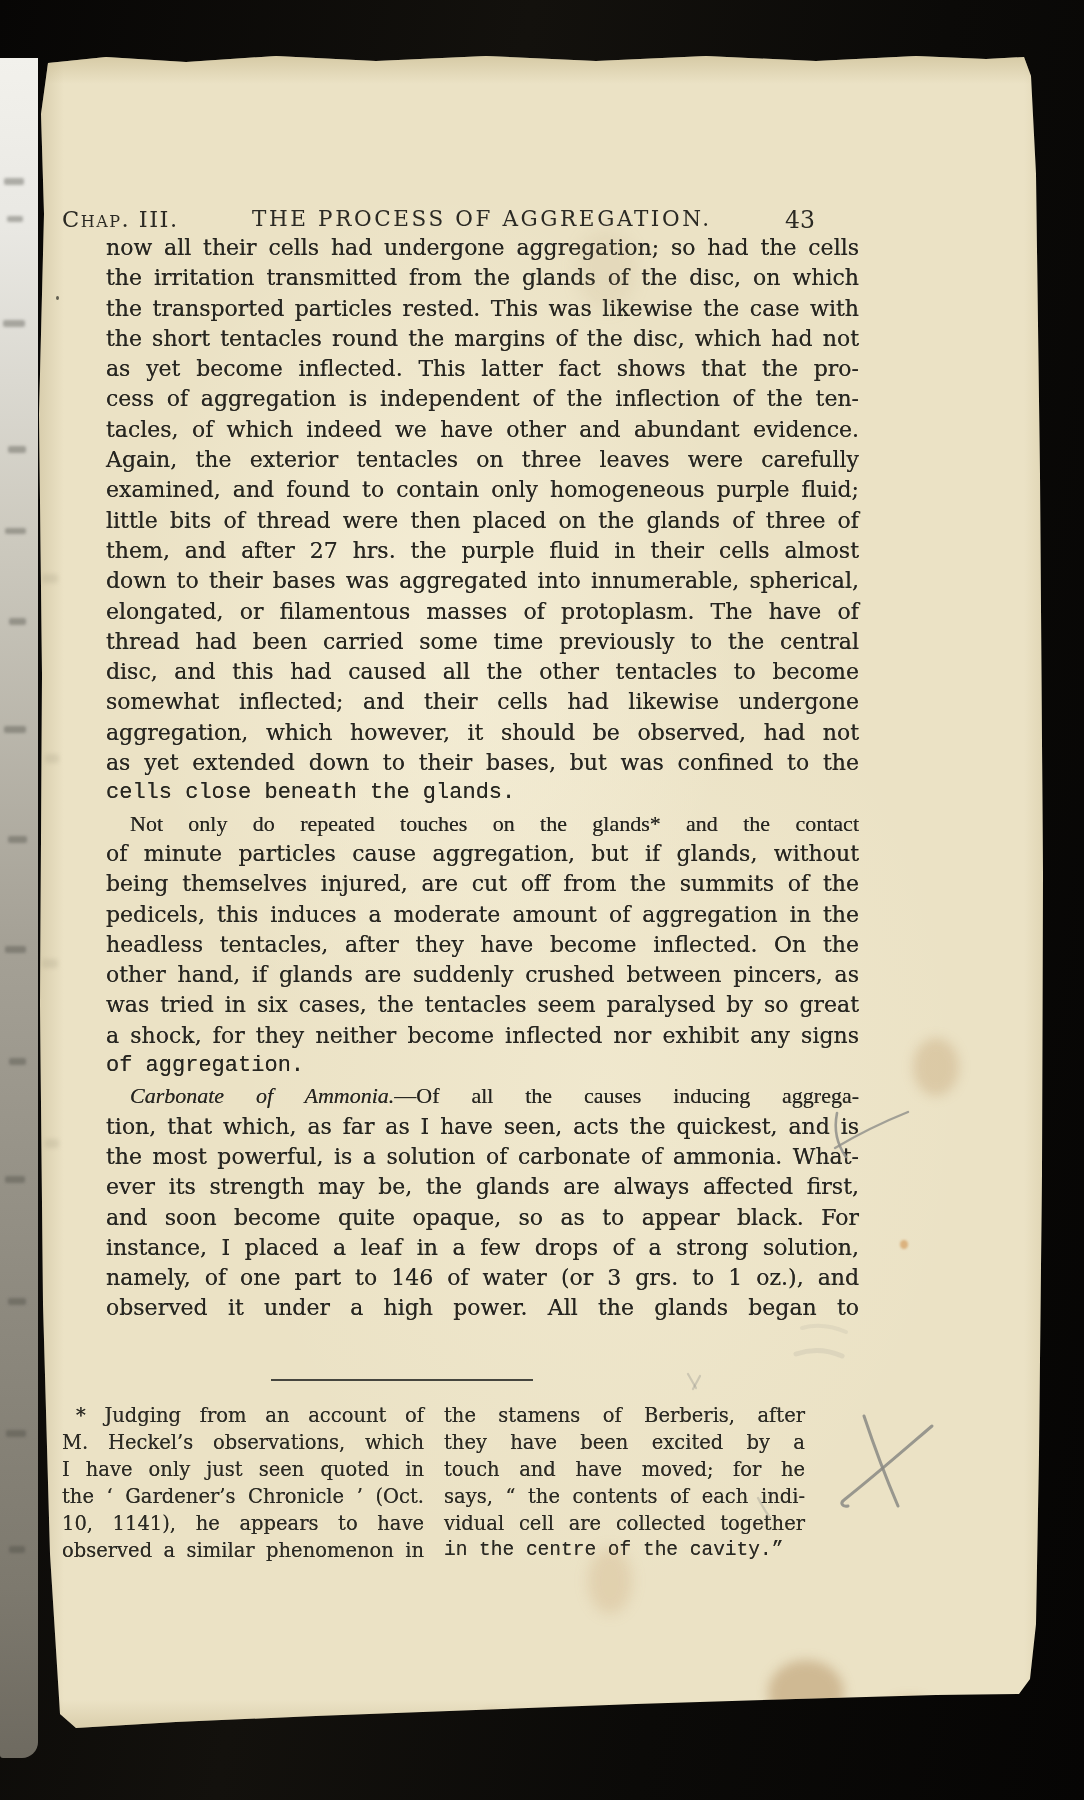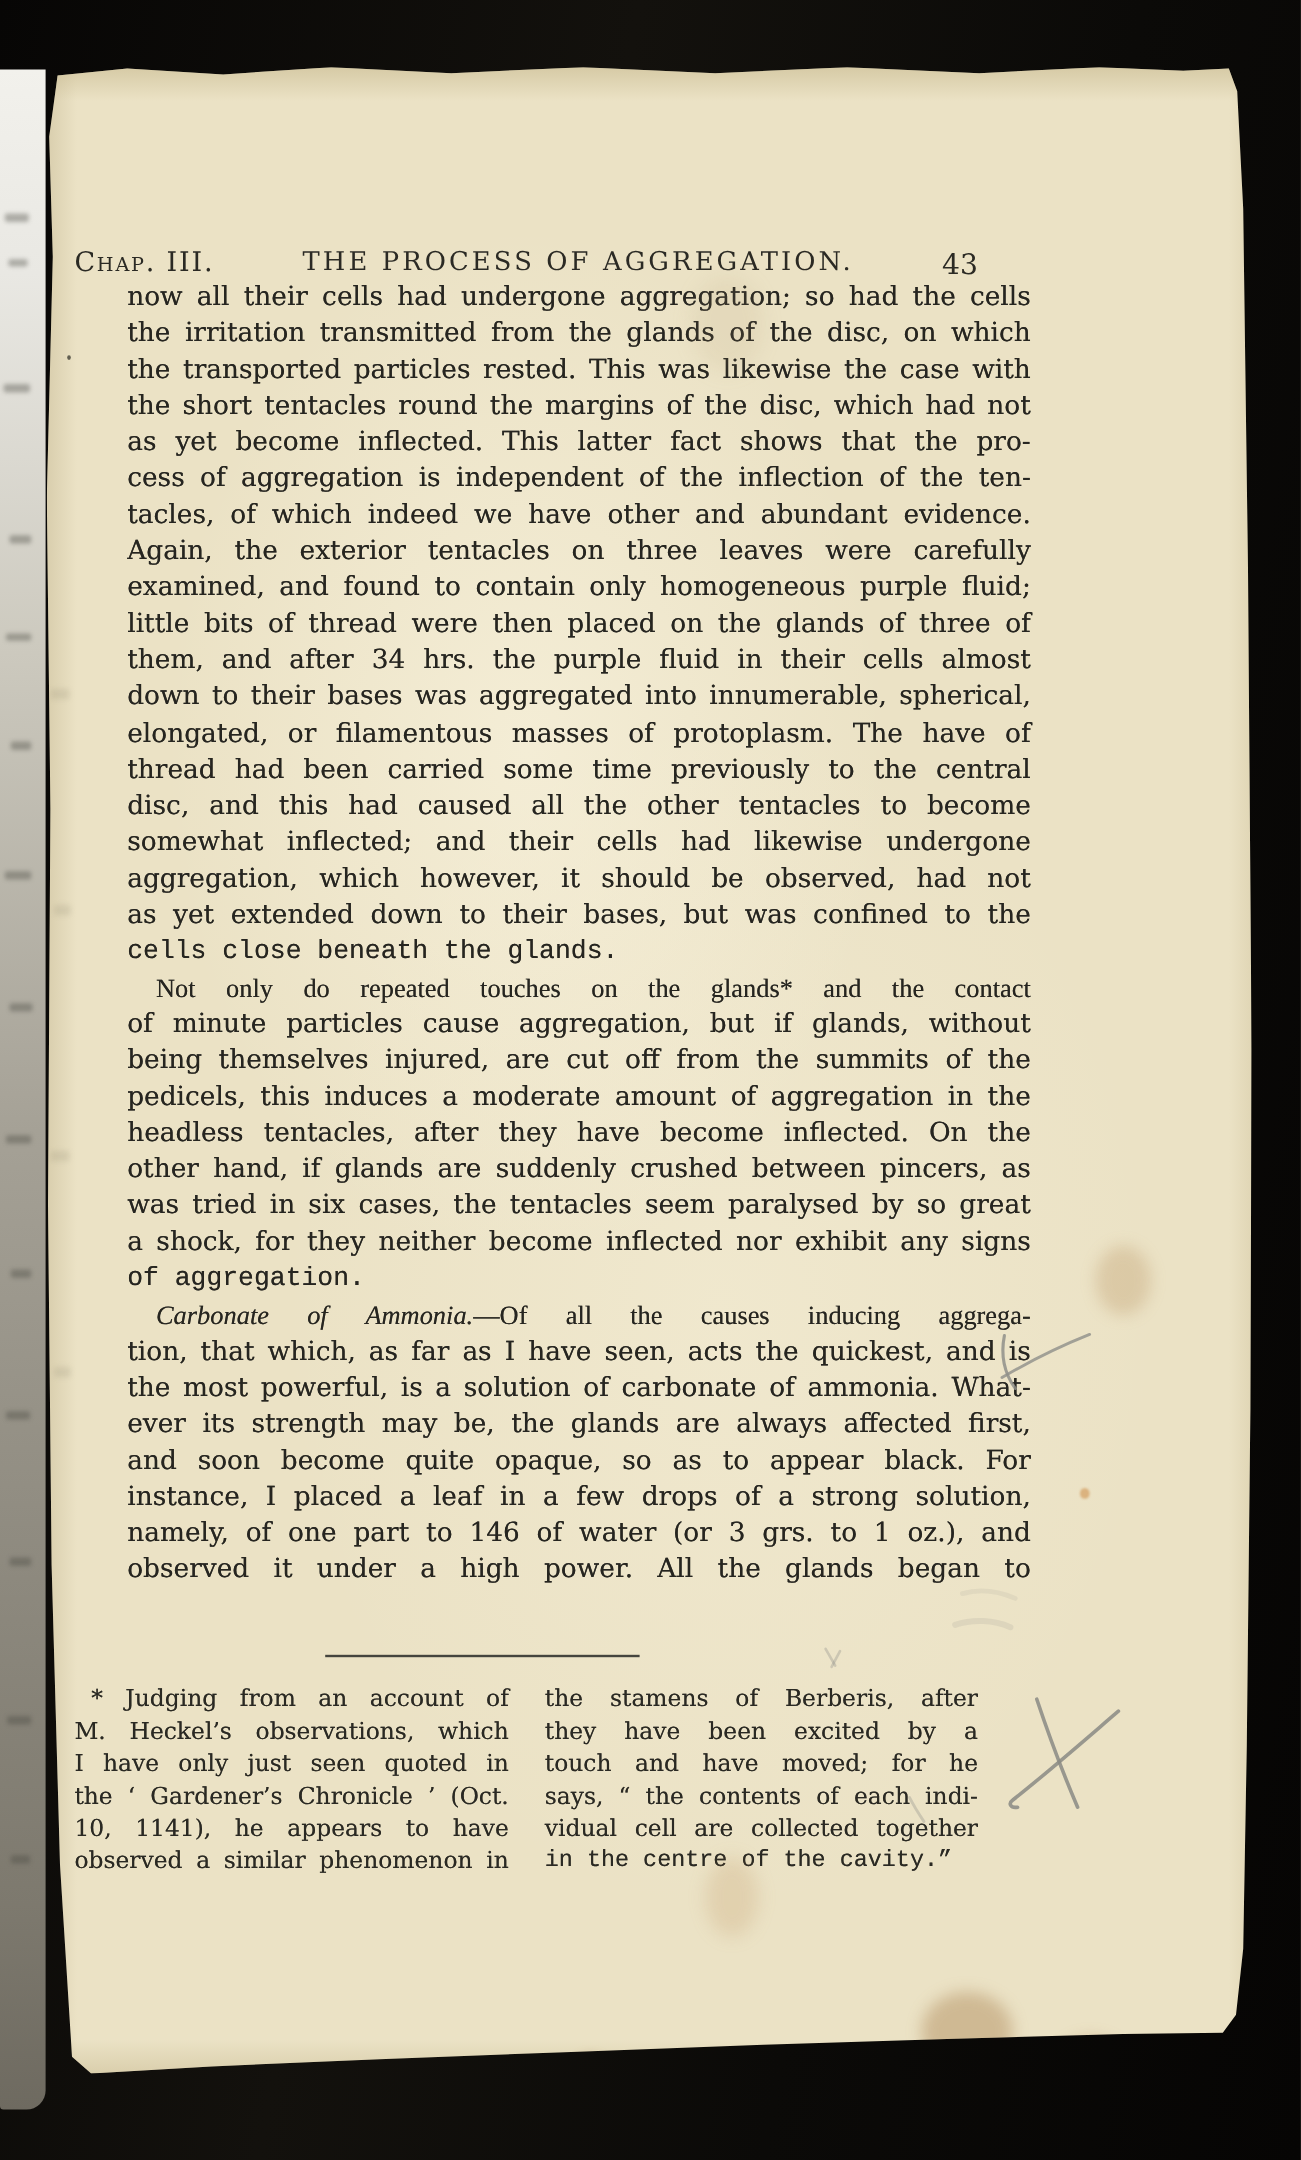--- a/index.html
+++ b/index.html
@@ -49,21 +49,21 @@
   .para{margin:0;}
   .para.indent .line:first-child{text-indent:24px;font-family:Liberation Serif, serif;}
   .line{text-align:justify;text-align-last:justify;}
   .line.short{text-align-last:left;font-family:Liberation Mono, monospace;}
   .fn-rule{
     position:absolute;left:235px;top:1325px;width:262px;height:2px;
     background:#45453e;
   }
   .footnote{
     position:absolute;left:26px;top:1348px;width:753px;
-    display:flex;gap:30px;font-size:19.5px;line-height:27px;color:#2a2923;
+    display:flex;gap:20px;font-size:19.5px;line-height:27px;color:#2a2923;
     text-shadow:0 0 .4px rgba(38,37,32,.7);
   }
   .fn-col{width:362px;}
   .fn-col.right{width:361px;}
   .fn-col.left .line:first-child{text-indent:14px;}
   .stain{position:absolute;border-radius:50%;}
   .pencil-layer{position:absolute;left:0;top:0;width:1008px;height:1676px;pointer-events:none;}
   .speck{position:absolute;background:#403e34;border-radius:50%;}
   .ghost{position:absolute;background:rgba(128,122,102,.16);filter:blur(2.2px);border-radius:3px;}
 </style>
@@ -102,21 +102,21 @@
         <div class="line">now all their cells had undergone aggregation; so had the cells</div>
         <div class="line">the irritation transmitted from the glands of the disc, on which</div>
         <div class="line">the transported particles rested.  This was likewise the case with</div>
         <div class="line">the short tentacles round the margins of the disc, which had not</div>
         <div class="line">as yet become inflected.  This latter fact shows that the pro-</div>
         <div class="line">cess of aggregation is independent of the inflection of the ten-</div>
         <div class="line">tacles, of which indeed we have other and abundant evidence.</div>
         <div class="line">Again, the exterior tentacles on three leaves were carefully</div>
         <div class="line">examined, and found to contain only homogeneous purple fluid;</div>
         <div class="line">little bits of thread were then placed on the glands of three of</div>
-        <div class="line">them, and after 34 hrs. the purple fluid in their cells almost</div>
+        <div class="line">them, and after 27 hrs. the purple fluid in their cells almost</div>
         <div class="line">down to their bases was aggregated into innumerable, spherical,</div>
         <div class="line">elongated, or filamentous masses of protoplasm.  The have of</div>
         <div class="line">thread had been carried some time previously to the central</div>
         <div class="line">disc, and this had caused all the other tentacles to become</div>
         <div class="line">somewhat inflected; and their cells had likewise undergone</div>
         <div class="line">aggregation, which however, it should be observed, had not</div>
         <div class="line">as yet extended down to their bases, but was confined to the</div>
         <div class="line short">cells close beneath the glands.</div>
       </div>
       <div class="para indent">

